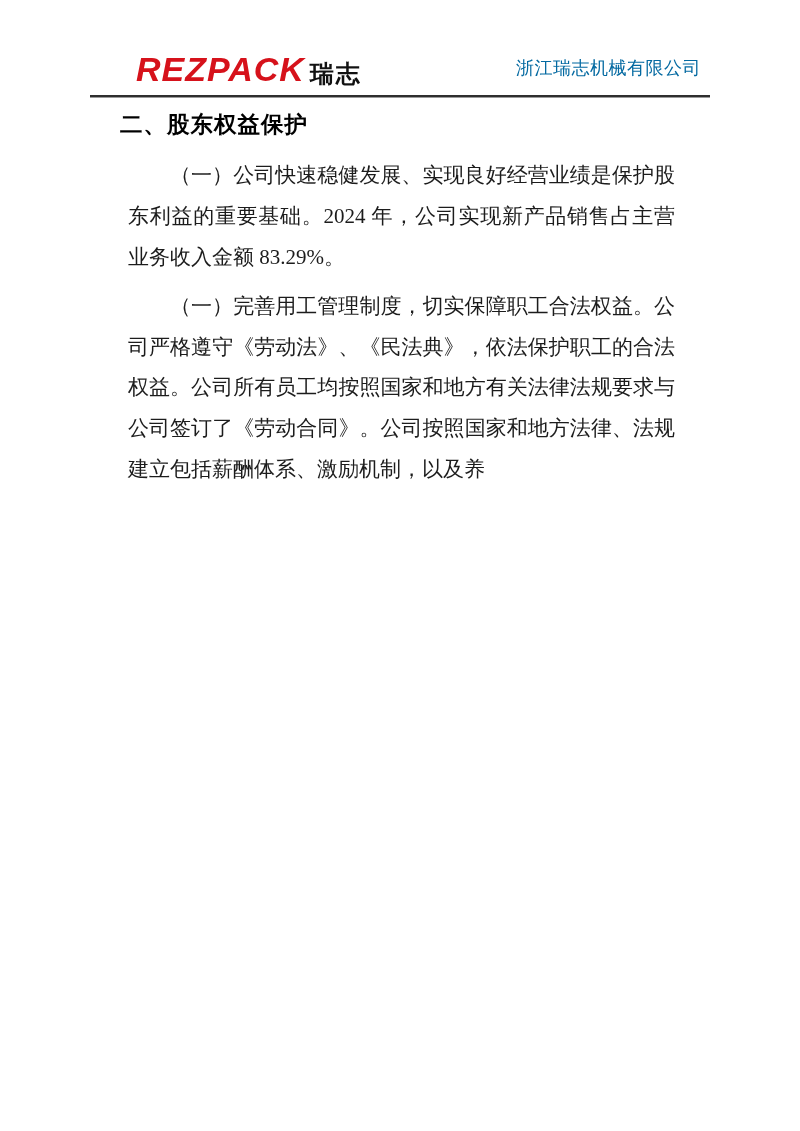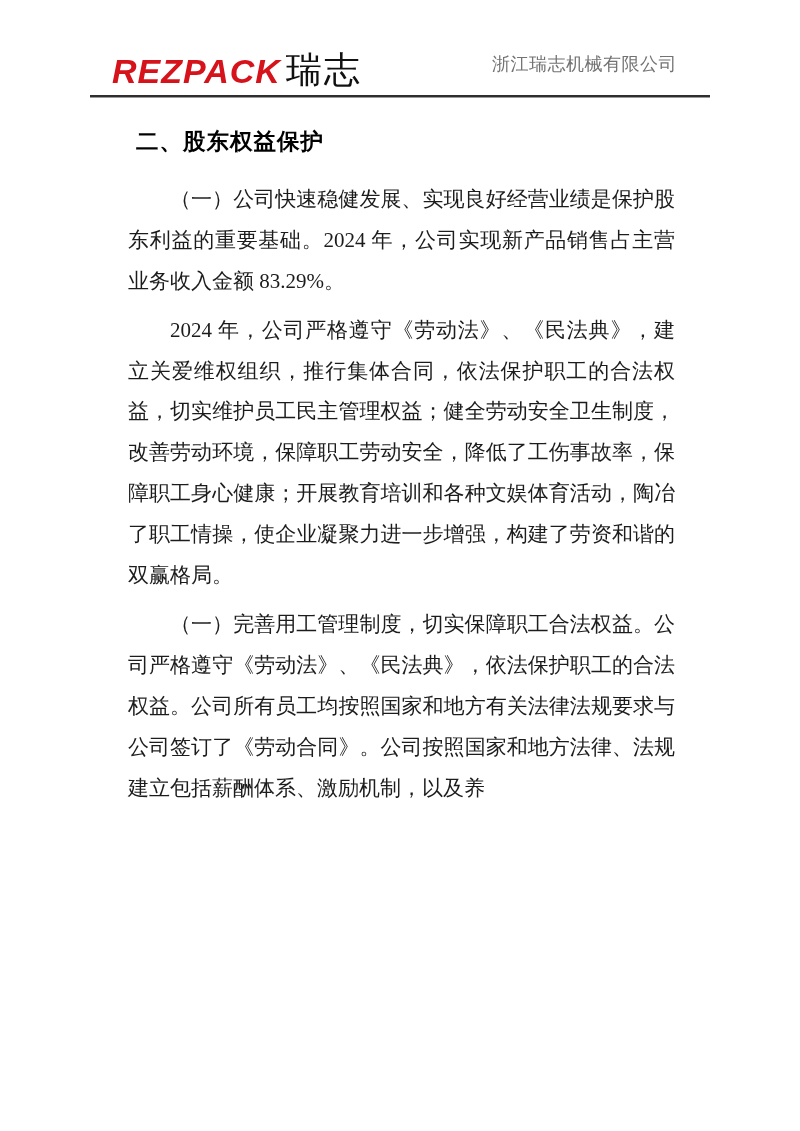--- a/index.html
+++ b/index.html
@@ -11,54 +11,54 @@
     position: relative;
     width: 800px;
     height: 1131px;
     background: #ffffff;
     overflow: hidden;
     font-family: "Liberation Serif", "DejaVu Serif", serif;
   }
   
   .header-row {
     position: absolute;
-    left: 112px;
+    left: 136px;
     top: 52px;
     width: 565px;
     display: flex;
     justify-content: space-between;
-    align-items: flex-start;
+    align-items: center;
   }
   .logo {
     display: flex;
     align-items: flex-end;
     line-height: 1;
     white-space: nowrap;
   }
   .logo-en {
     font-family: "Liberation Sans", "DejaVu Sans", sans-serif;
     font-weight: bold;
     font-style: italic;
     font-size: 34px;
     letter-spacing: 1px;
     transform: scaleY(0.95);
     transform-origin: bottom left;
   }
   .logo-cn {
     font-family: "Liberation Sans", "DejaVu Sans", sans-serif;
-    font-weight: normal;
-    font-size: 36px;
+    font-weight: bold;
+    font-size: 24px;
     color: #111111;
     margin-left: 5px;
     letter-spacing: 2px;
   }
   .company-name {
     font-family: "Liberation Serif", "DejaVu Serif", serif;
     font-size: 18px;
-    color: #737373;
+    color: #0369a1;
     letter-spacing: 0.5px;
     padding-bottom: 2px;
     white-space: nowrap;
   }
   .header-rule {
     position: absolute;
     left: 90px;
     top: 95px;
     width: 620px;
     height: 3px;
@@ -69,25 +69,25 @@
     position: absolute;
     left: 120px;
     top: 106px;
     width: 563px;
     font-size: 21px;
     line-height: 40.9px;
     color: #1c1c1c;
     text-align: justify;
   }
   .content h2 {
-    font-family: Liberation Serif, serif;
+    font-family: Liberation Mono, monospace;
     font-size: 22.5px;
     font-weight: bold;
     color: #000000;
-    margin: 16px;
+    margin: 0;
     line-height: 40.9px;
     text-align: left;
     letter-spacing: 1px;
   }
   .content p {
     margin: 8px;
     text-indent: 2em;
   }
 </style>
 </head>
@@ -107,20 +107,19 @@
 
   <div class="content">
 
     <h2>二、股东权益保护</h2>
 
     <p>（一）公司快速稳健发展、实现良好经营业绩是保护股东利益的重要基础。2024 年，公司实现新产品销售占主营业务收入金额 83.29%。</p>
 
 
 
 
-    <p>2024 年，公司严格遵守《劳动法》、《民法典》，建立关爱维权组织，推行集体合同，依法保护职工的合法权益，切实维护员工民主管理权益；健全劳动安全卫生制度，改善劳动环境，保障职工劳动安全，降低了工伤事故率，保障职工身心健康；开展教育培训和各种文娱体育活动，陶冶了职工情操，使企业凝聚力进一步增强，构建了劳资和谐的双赢格局。</p>
 
 
     <p>（一）完善用工管理制度，切实保障职工合法权益。公司严格遵守《劳动法》、《民法典》，依法保护职工的合法权益。公司所有员工均按照国家和地方有关法律法规要求与公司签订了《劳动合同》。公司按照国家和地方法律、法规建立包括薪酬体系、激励机制，以及养</p>
 
   </div>
 
 </div>
 
 </body></html>

